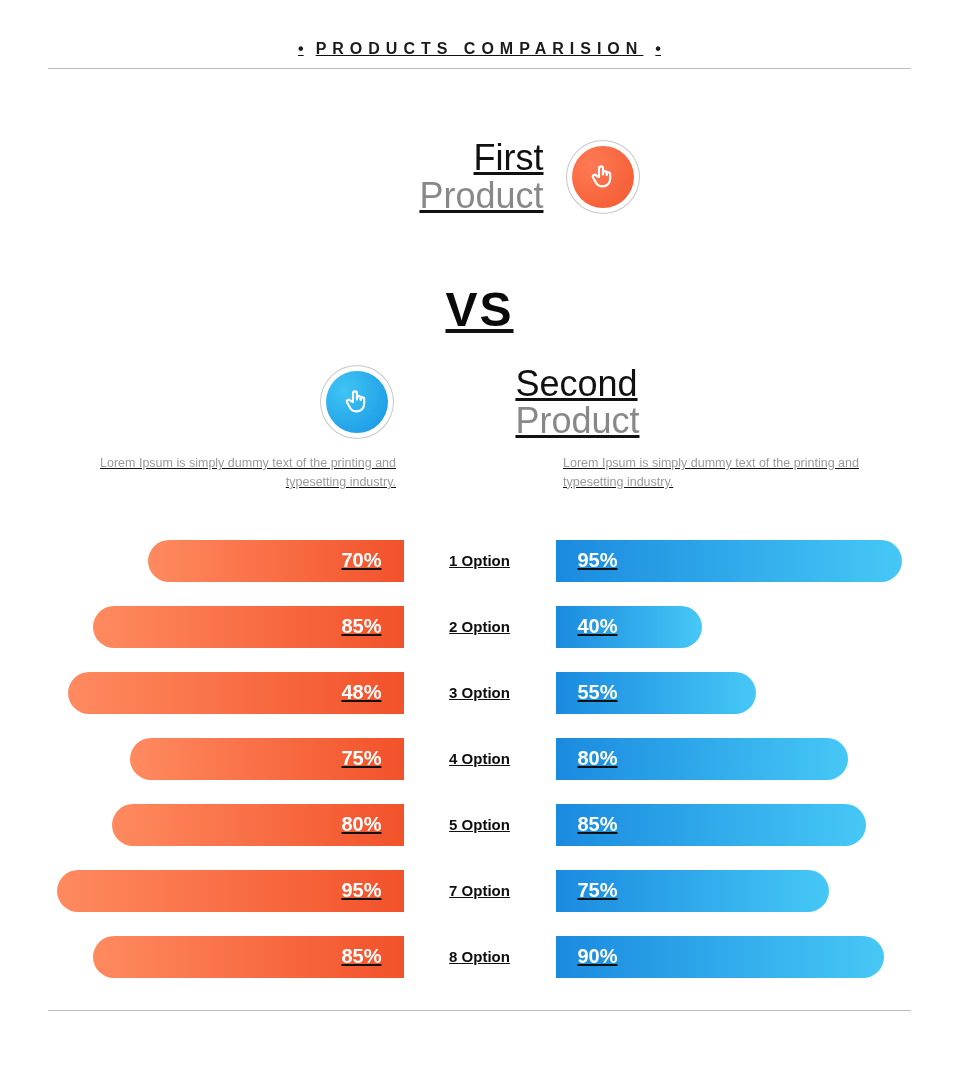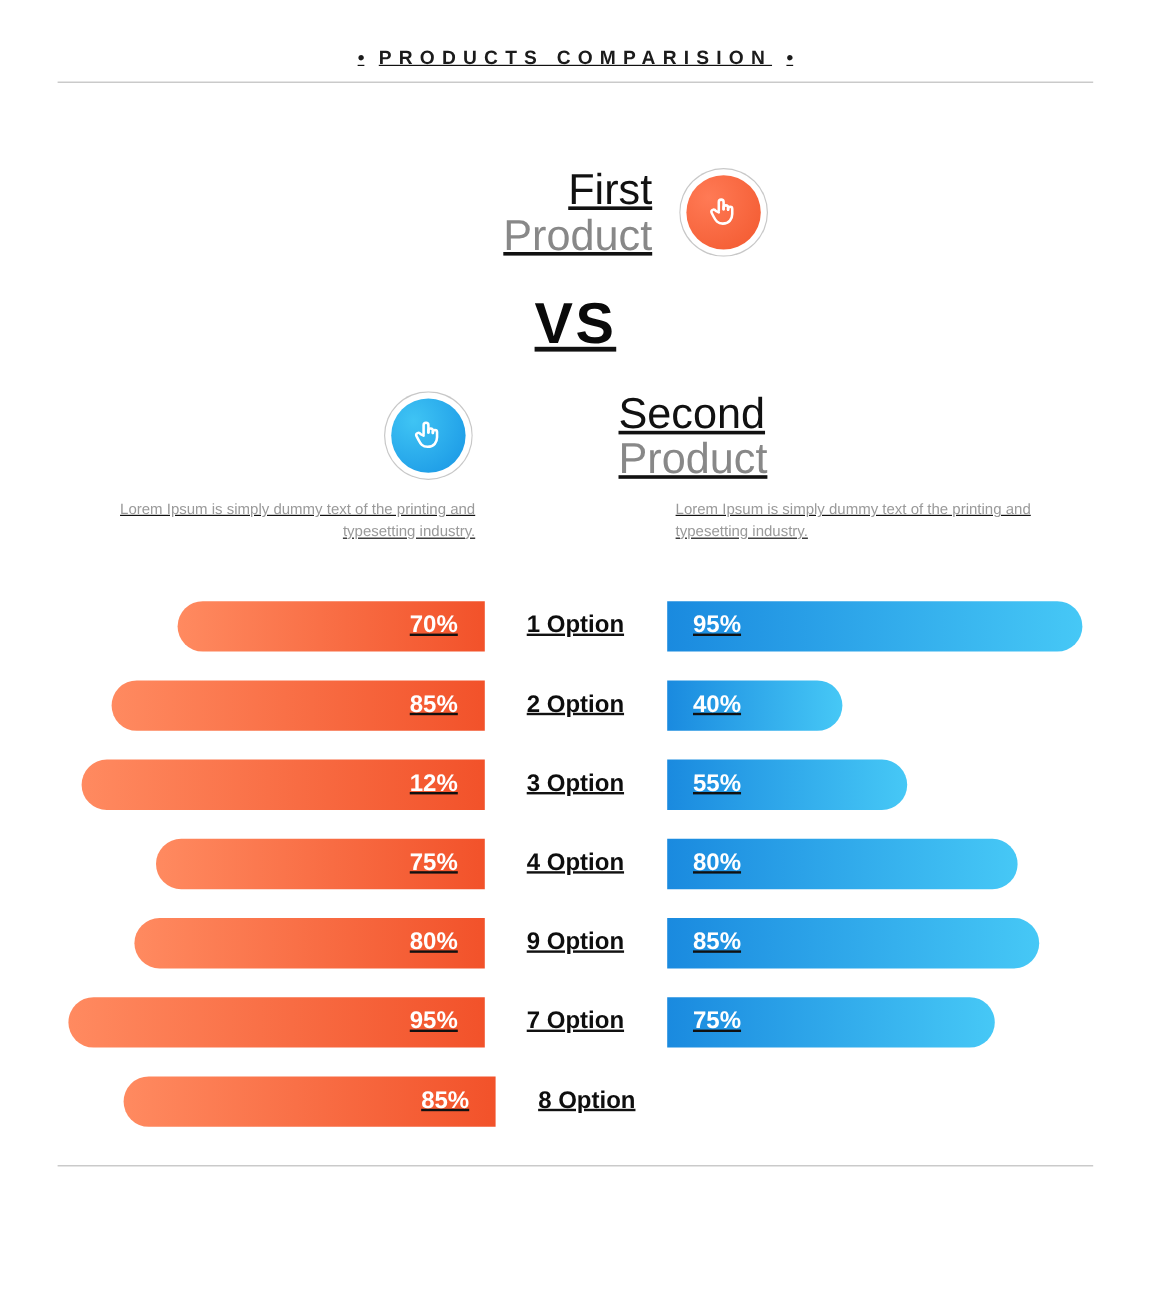--- a/index.html
+++ b/index.html
@@ -4,21 +4,21 @@
 <style>
   * { box-sizing: border-box; margin: 0; padding: 0; }
   html, body { width: 959px; height: 1080px; font-family: "Segoe UI", "Helvetica Neue", Arial, sans-serif; background: #fff; color: #111; }
   .page { width: 959px; height: 1080px; position: relative; padding: 40px 48px 0; text-decoration: underline; }
   .rule { height: 1px; background: #bdbdbd; margin-top: 10px; }
   .rule-bottom { height: 1px; background: #bdbdbd; margin-top: 32px; }
   .title-band { text-align: center; font-size: 16px; font-weight: 800; letter-spacing: 6px; color: #1b1b1b; font-family: "Segoe UI", Arial, sans-serif; }
   .title-band::before, .title-band::after { content: "•"; letter-spacing: 0; padding: 0 12px; color: #1b1b1b; font-weight: 900; }
 
   .head-row { display: flex; align-items: center; justify-content: center; gap: 28px; margin-top: 70px; flex-direction: column; }
-  .vs { font-size: 48px; font-weight: 800; letter-spacing: 2px; color: #0a0a0a; }
+  .vs { font-size: 48px; font-weight: 800; letter-spacing: 2px; color: #0a0a0a; margin-top: 39px; }
   .prod-left, .prod-right { display: flex; align-items: center; gap: 22px; width: 320px; }
   .prod-left { justify-content: flex-end; }
   .prod-right { justify-content: space-between; }
   .prod-title { display: flex; flex-direction: column; line-height: 1.05; }
   .prod-title .l1 { font-size: 36px; font-weight: 400; color: #111; }
   .prod-title .l2 { font-size: 36px; font-weight: 300; color: #888; }
   .prod-left .prod-title { text-align: right; align-items: flex-end; }
   .prod-right .prod-title { text-align: left; align-items: flex-start; }
   .badge { width: 74px; height: 74px; border-radius: 50%; display: flex; align-items: center; justify-content: center; position: relative; box-shadow: 0 0 0 1px #c8c8c8 inset; background: #fff; }
   .badge-inner { width: 62px; height: 62px; border-radius: 50%; display: flex; align-items: center; justify-content: center; }
@@ -29,21 +29,21 @@
   .sub-row { display: flex; justify-content: space-between; margin: 14px 48px 0; }
   .sub { width: 300px; font-size: 12.5px; line-height: 1.5; color: #9a9a9a; }
   .sub.left { text-align: right; }
   .sub.right { text-align: left; }
 
   .chart { margin-top: 48px; }
   .row { display: flex; align-items: center; margin-bottom: 24px; }
   .side { width: 365px; height: 42px; display: flex; align-items: center; }
   .side.left { justify-content: flex-end; }
   .side.right { justify-content: flex-start; }
-  .center-label { flex: 0 0 152px; text-align: center; font-size: 20px; font-weight: 600; color: #0e0e0e; padding: 0 6px; }
+  .center-label { flex: 0 0 152px; text-align: center; font-size: 15px; font-weight: 600; color: #0e0e0e; padding: 0 6px; }
   .bar { height: 42px; display: flex; align-items: center; color: #fff; font-weight: 700; font-size: 20px; padding: 0 22px; }
   .bar.left  { border-radius: 21px 0 0 21px; justify-content: flex-end;   background: linear-gradient(90deg, #ff8a60 0%, #f2522a 100%); }
   .bar.right { border-radius: 0 21px 21px 0; justify-content: flex-start; background: linear-gradient(90deg, #1a8adf 0%, #46c8f6 100%); }
 
   
 </style>
 </head>
 <body>
 
 <div class="page">
@@ -115,21 +115,21 @@
         <div class="center-label">2 Option</div>
         <div class="side right">
           <div class="bar right" style="width: 146px;">
             <span>40%</span>
           </div>
         </div>
       </div>
       <div class="row">
         <div class="side left">
           <div class="bar left" style="width: 335.8px;">
-            <span>12%</span>
+            <span>48%</span>
           </div>
         </div>
         <div class="center-label">3 Option</div>
         <div class="side right">
           <div class="bar right" style="width: 200.75px;">
             <span>55%</span>
           </div>
         </div>
       </div>
       <div class="row">
@@ -144,21 +144,21 @@
             <span>80%</span>
           </div>
         </div>
       </div>
       <div class="row">
         <div class="side left">
           <div class="bar left" style="width: 292px;">
             <span>80%</span>
           </div>
         </div>
-        <div class="center-label">9 Option</div>
+        <div class="center-label">5 Option</div>
         <div class="side right">
           <div class="bar right" style="width: 310.25px;">
             <span>85%</span>
           </div>
         </div>
       </div>
       <div class="row">
         <div class="side left">
           <div class="bar left" style="width: 346.75px;">
             <span>95%</span>
@@ -171,17 +171,22 @@
           </div>
         </div>
       </div>
       <div class="row">
         <div class="side left">
           <div class="bar left" style="width: 310.25px;">
             <span>85%</span>
           </div>
         </div>
         <div class="center-label">8 Option</div>
+        <div class="side right">
+          <div class="bar right" style="width: 328.5px;">
+            <span>90%</span>
+          </div>
+        </div>
       </div>
     </div>
 
   <div class="rule-bottom"></div>
 </div>
 
 </body></html>

